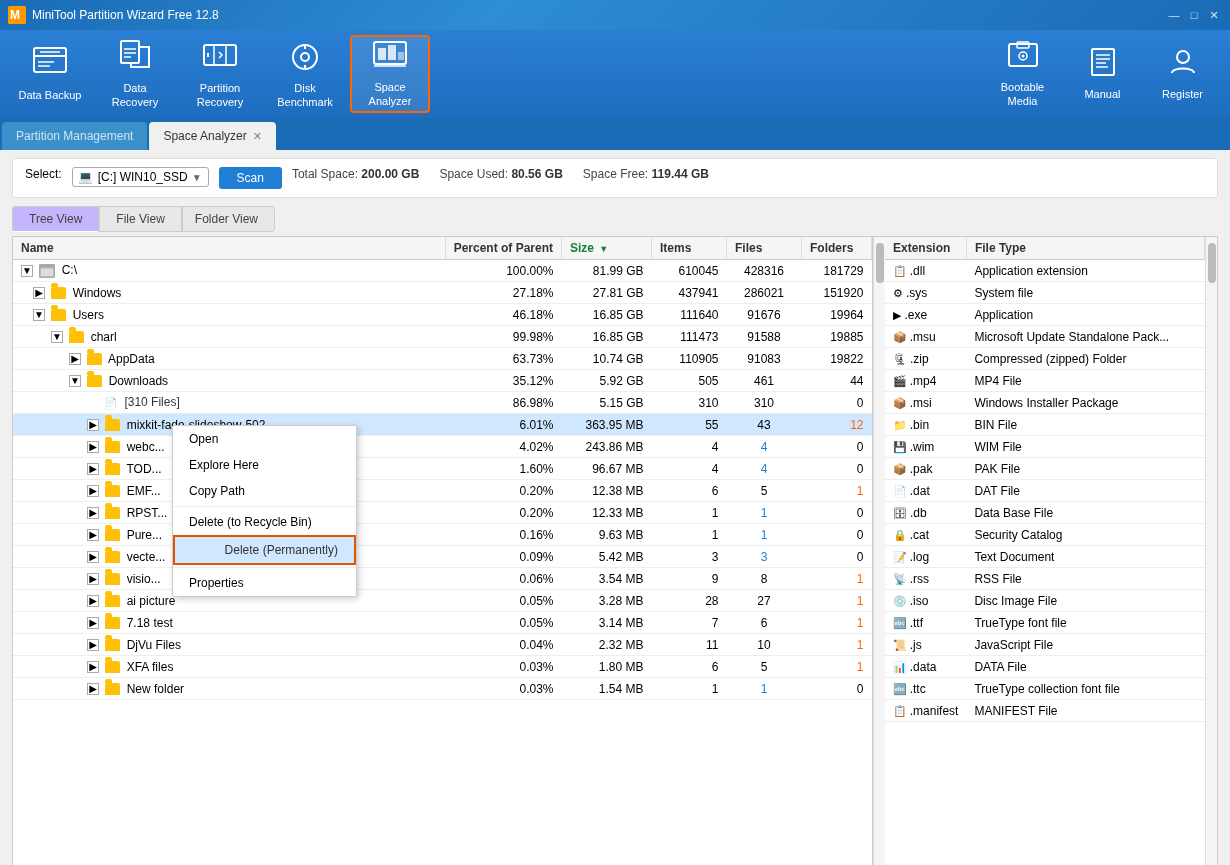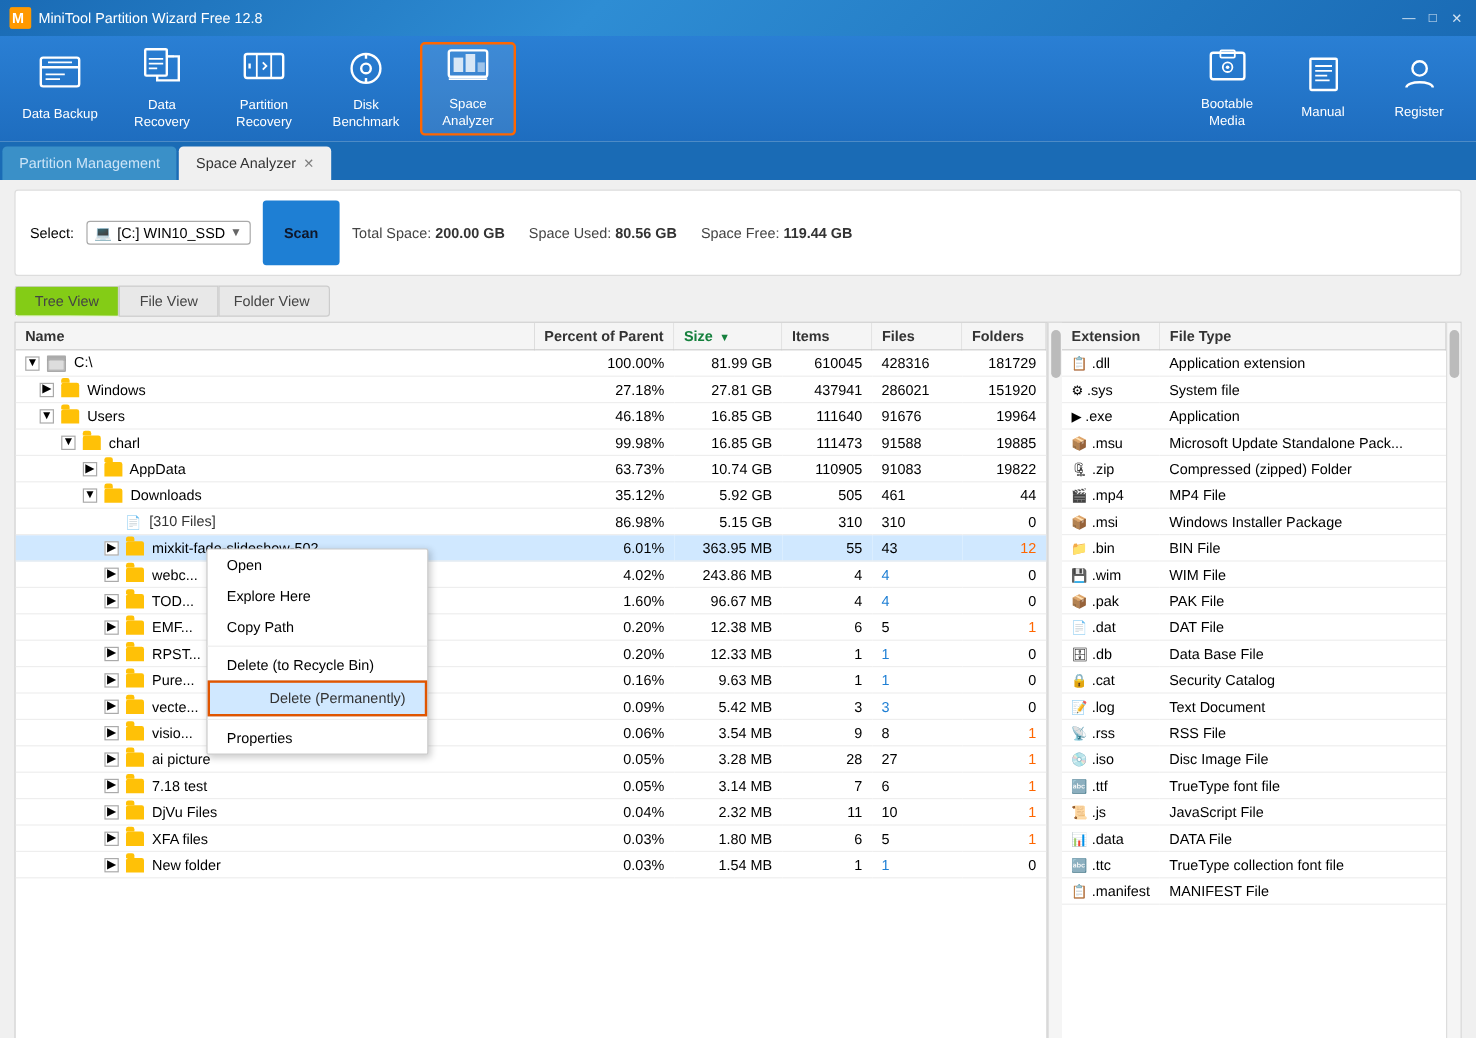--- a/index.html
+++ b/index.html
@@ -81,45 +81,45 @@
     
     .content { background: #f0f0f0; padding: 8px 12px; }
 
     
     .scan-bar {
       background: white;
       border: 1px solid #ddd;
       border-radius: 3px;
       padding: 8px 12px;
       display: flex;
-      align-items: center;
+      align-items: flex-start;
       gap: 10px;
       margin-bottom: 8px;
     }
     .drive-select {
       display: flex;
       align-items: center;
       border: 1px solid #aaa;
       border-radius: 3px;
       padding: 2px 6px;
       background: white;
       gap: 4px;
       min-width: 130px;
       cursor: pointer;
     }
     .drive-dropdown-icon { font-size: 10px; color: #666; }
     .scan-btn {
       background: #1e7fd4;
-      color: #0f172a;
+      color: #ffffff;
       border: none;
       border-radius: 3px;
-      padding: 20px 18px;
+      padding: 4px 18px;
       cursor: pointer;
       font-size: 12px;
-      font-weight: 700;
+      font-weight: 400;
     }
     .scan-info { display: flex; gap: 20px; font-size: 12px; color: #444; }
     .scan-info-bold { font-weight: bold; color: #333; }
 
     
     .view-tabs {
       display: flex;
       gap: 0;
       margin-bottom: 0;
     }
@@ -127,21 +127,21 @@
       padding: 5px 16px;
       border: 1px solid #ccc;
       background: #e8e8e8;
       cursor: pointer;
       font-size: 12px;
       color: #444;
       border-radius: 0;
     }
     .view-tab:first-child { border-radius: 3px 0 0 3px; }
     .view-tab:last-child { border-radius: 0 3px 3px 0; padding-left: 12px; }
-    .view-tab.active { background: #84cc16; border-bottom-color: white; z-index: 1; font-weight: 500; }
+    .view-tab.active { background: #c4b5fd; border-bottom-color: white; z-index: 1; font-weight: 500; }
 
     
     .main-area {
       display: flex;
       border: 1px solid #ccc;
       background: white;
       height: 632px;
       position: relative;
     }
 
@@ -176,21 +176,21 @@
       font-size: 12px;
       white-space: nowrap;
       height: 22px;
     }
     .file-table tr.highlighted td { background: #d0e8ff; }
 
     .col-name { min-width: 180px; }
     .col-percent { width: 110px; text-align: right; }
     .col-size { width: 90px; text-align: right; }
     .col-items { width: 75px; text-align: right; }
-    .col-files { width: 75px; text-align: left; }
+    .col-files { width: 75px; text-align: center; }
     .col-folders { width: 70px; text-align: right; }
 
     .tree-indent-1 { padding-left: 20px !important; }
     .tree-indent-2 { padding-left: 38px !important; }
     .tree-indent-3 { padding-left: 56px !important; }
     .tree-indent-4 { padding-left: 74px !important; }
 
     .expand-btn { display: inline-block; width: 12px; height: 12px; border: 1px solid #aaa; background: white; text-align: center; line-height: 10px; font-size: 10px; cursor: pointer; margin-right: 3px; vertical-align: middle; }
 
     

